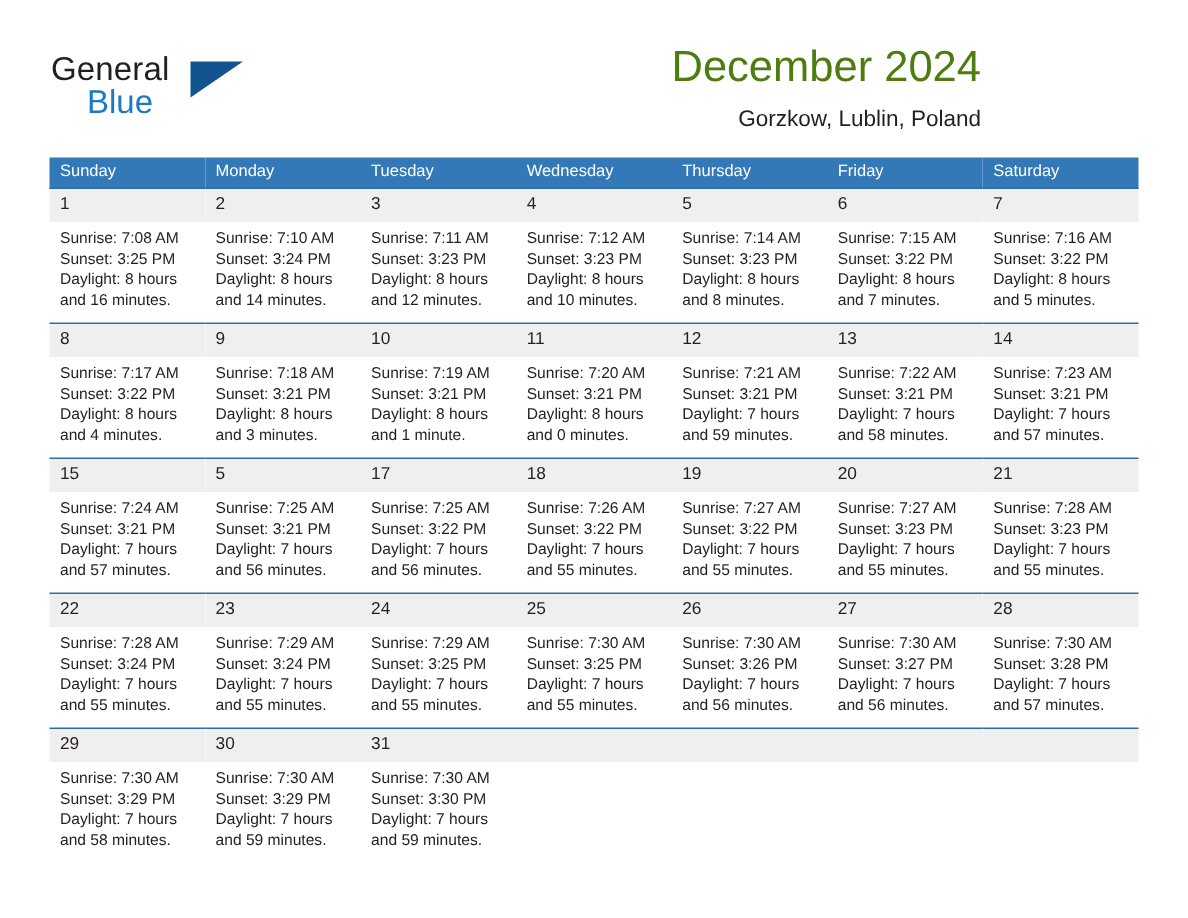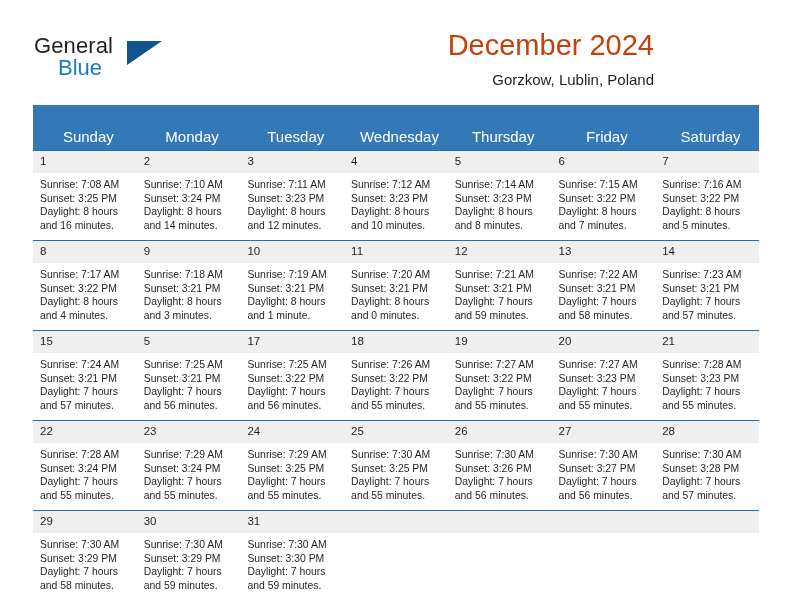--- a/index.html
+++ b/index.html
@@ -66,21 +66,21 @@
 
   .title-block {
     position: absolute;
     right: 34px;
     top: 28px;
     text-align: right;
   }
   .cal-title {
     font-size: 29px;
     line-height: 34px;
-    color: #c2410c;
+    color: #4d7c0f;
     font-weight: normal;
     margin: 0;
     white-space: nowrap;
   }
   .cal-subtitle {
     font-size: 15px;
     line-height: 20px;
     margin: 8px 0 0 0;
     color: #231f20;
     white-space: nowrap;
@@ -91,24 +91,24 @@
     position: absolute;
     left: 33px;
     top: 105px;
     width: 726px;
     border-collapse: collapse;
     table-layout: fixed;
   }
   .calendar th {
     background: #3479b7;
     color: #ffffff;
-    font-size: 15px;
+    font-size: 11px;
     font-weight: normal;
-    text-align: center;
-    padding: 23px 0 5px 7px;
+    text-align: left;
+    padding: 3px 0 5px 7px;
     height: 11px;
     border: none;
   }
   .calendar td {
     vertical-align: top;
     padding: 0;
     border: none;
     border-top: 1.4px solid #2d6ca8;
     height: 89px;
     width: 103.71px;

